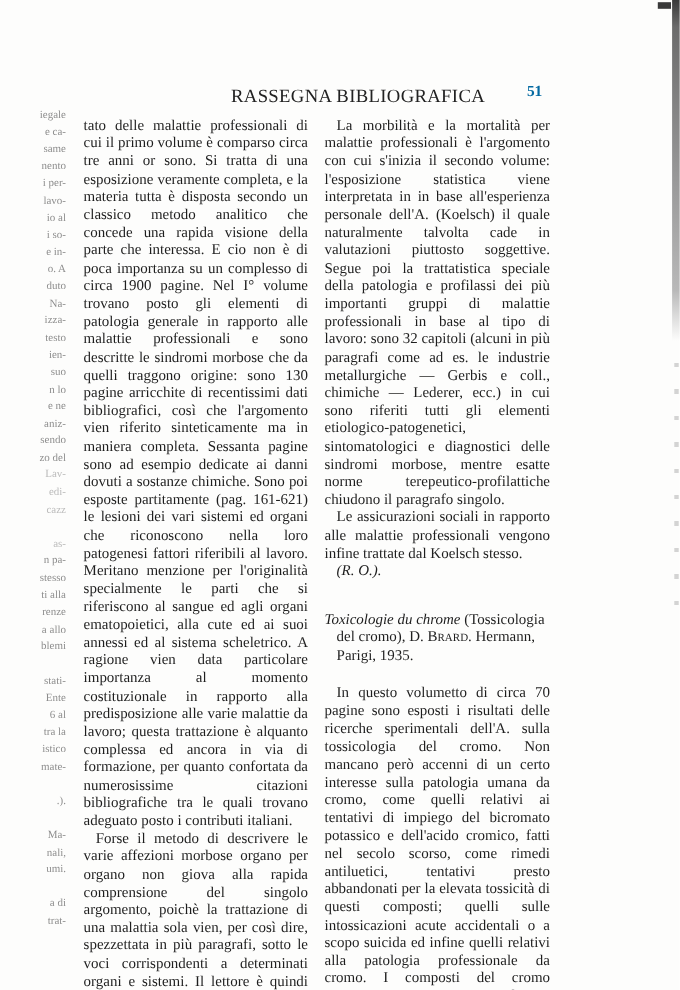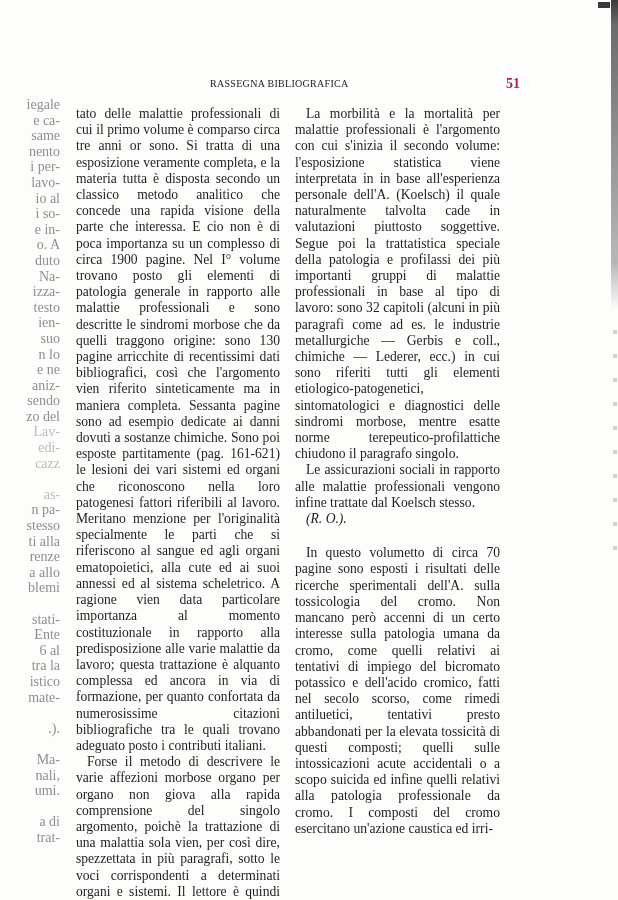--- a/index.html
+++ b/index.html
@@ -20,21 +20,21 @@
       left: 0; top: 0;
       width: 618px; height: 900px;
       background: #fdfdfc;
     }
     
     .bleed {
       position: absolute;
       left: 0;
       top: 97px;
       width: 60px;
-      font-size: 14px;
+      font-size: 10px;
       line-height: 15.6px;
       color: #7a7a7a;
       text-align: right;
       white-space: nowrap;
       overflow: hidden;
       opacity: 0.85;
     }
     .bleed .bl-line { height: 15.6px; display: block; }
     .bleed .faint { color: #b0b0b0; text-align: right; }
 
@@ -62,32 +62,31 @@
       width: 4px;
       height: 220px;
       background: repeating-linear-gradient(to bottom, #b8b8b8 0 4px, transparent 4px 24px);
       opacity: 0.6;
     }
 
     .header {
       position: absolute;
       left: 210px;
       top: 78px;
-      font-size: 10px;
+      font-size: 17px;
       letter-spacing: 0.3px;
       color: #222;
     }
     .page-number {
       position: absolute;
       left: 479px;
       top: 76px;
       font-size: 14px;
       font-weight: bold;
-      color: #be185d;
-      margin-left: 27px;
+      color: #0369a1;
     }
 
     .col {
       position: absolute;
       font-size: 13.6px;
       line-height: 16.2px;
       text-align: justify;
       color: #1e1e1e;
     }
     .col-left {
@@ -187,17 +186,18 @@
   <div class="col col-left">
     <p class="noindent">tato delle malattie professionali di cui il primo volume è comparso circa tre anni or sono. Si tratta di una esposizione veramente completa, e la materia tutta è disposta secondo un classico metodo analitico che concede una rapida visione della parte che interessa. E cio non è di poca importanza su un complesso di circa 1900 pagine. Nel I° volume trovano posto gli elementi di patologia generale in rapporto alle malattie professionali e sono descritte le sindromi morbose che da quelli traggono origine: sono 130 pagine arricchite di recentissimi dati bibliografici, così che l'argomento vien riferito sinteticamente ma in maniera completa. Sessanta pagine sono ad esempio dedicate ai danni dovuti a sostanze chimiche. Sono poi esposte partitamente (pag. 161-621) le lesioni dei vari sistemi ed organi che riconoscono nella loro patogenesi fattori riferibili al lavoro. Meritano menzione per l'originalità specialmente le parti che si riferiscono al sangue ed agli organi ematopoietici, alla cute ed ai suoi annessi ed al sistema scheletrico. A ragione vien data particolare importanza al momento costituzionale in rapporto alla predisposizione alle varie malattie da lavoro; questa trattazione è alquanto complessa ed ancora in via di formazione, per quanto confortata da numerosissime citazioni bibliografiche tra le quali trovano adeguato posto i contributi italiani.</p>
     <p>Forse il metodo di descrivere le varie affezioni morbose organo per organo non giova alla rapida comprensione del singolo argomento, poichè la trattazione di una malattia sola vien, per così dire, spezzettata in più paragrafi, sotto le voci corrispondenti a determinati organi e sistemi. Il lettore è quindi obbligato a raccogliere le nozioni sparse, le quali talvolta interferiscono, oppure a limitarsi a consultare la seconda parte</p>
   </div>
 
   <div class="col col-right">
     <p>La morbilità e la mortalità per malattie professionali è l'argomento con cui s'inizia il secondo volume: l'esposizione statistica viene interpretata in in base all'esperienza personale dell'A. (Koelsch) il quale naturalmente talvolta cade in valutazioni piuttosto soggettive. Segue poi la trattatistica speciale della patologia e profilassi dei più importanti gruppi di malattie professionali in base al tipo di lavoro: sono 32 capitoli (alcuni in più paragrafi come ad es. le industrie metallurgiche — Gerbis e coll., chimiche — Lederer, ecc.) in cui sono riferiti tutti gli elementi etiologico-patogenetici, sintomatologici e diagnostici delle sindromi morbose, mentre esatte norme terepeutico-profilattiche chiudono il paragrafo singolo.</p>
     <p>Le assicurazioni sociali in rapporto alle malattie professionali vengono infine trattate dal Koelsch stesso.</p>
     <p class="signature">(R. O.).</p>
 
+    <p class="citation"><span class="title-it">Toxicologie du chrome</span><span> (Tossicologia del cromo), D. </span><span class="author-sc">Brard</span><span>. Hermann, Parigi, 1935.</span></p>
 
     <p class="after-citation">In questo volumetto di circa 70 pagine sono esposti i risultati delle ricerche sperimentali dell'A. sulla tossicologia del cromo. Non mancano però accenni di un certo interesse sulla patologia umana da cromo, come quelli relativi ai tentativi di impiego del bicromato potassico e dell'acido cromico, fatti nel secolo scorso, come rimedi antiluetici, tentativi presto abbandonati per la elevata tossicità di questi composti; quelli sulle intossicazioni acute accidentali o a scopo suicida ed infine quelli relativi alla patologia professionale da cromo. I composti del cromo esercitano un'azione caustica ed irri-</p>
   </div>
 
 </div>
 
 </body></html>

